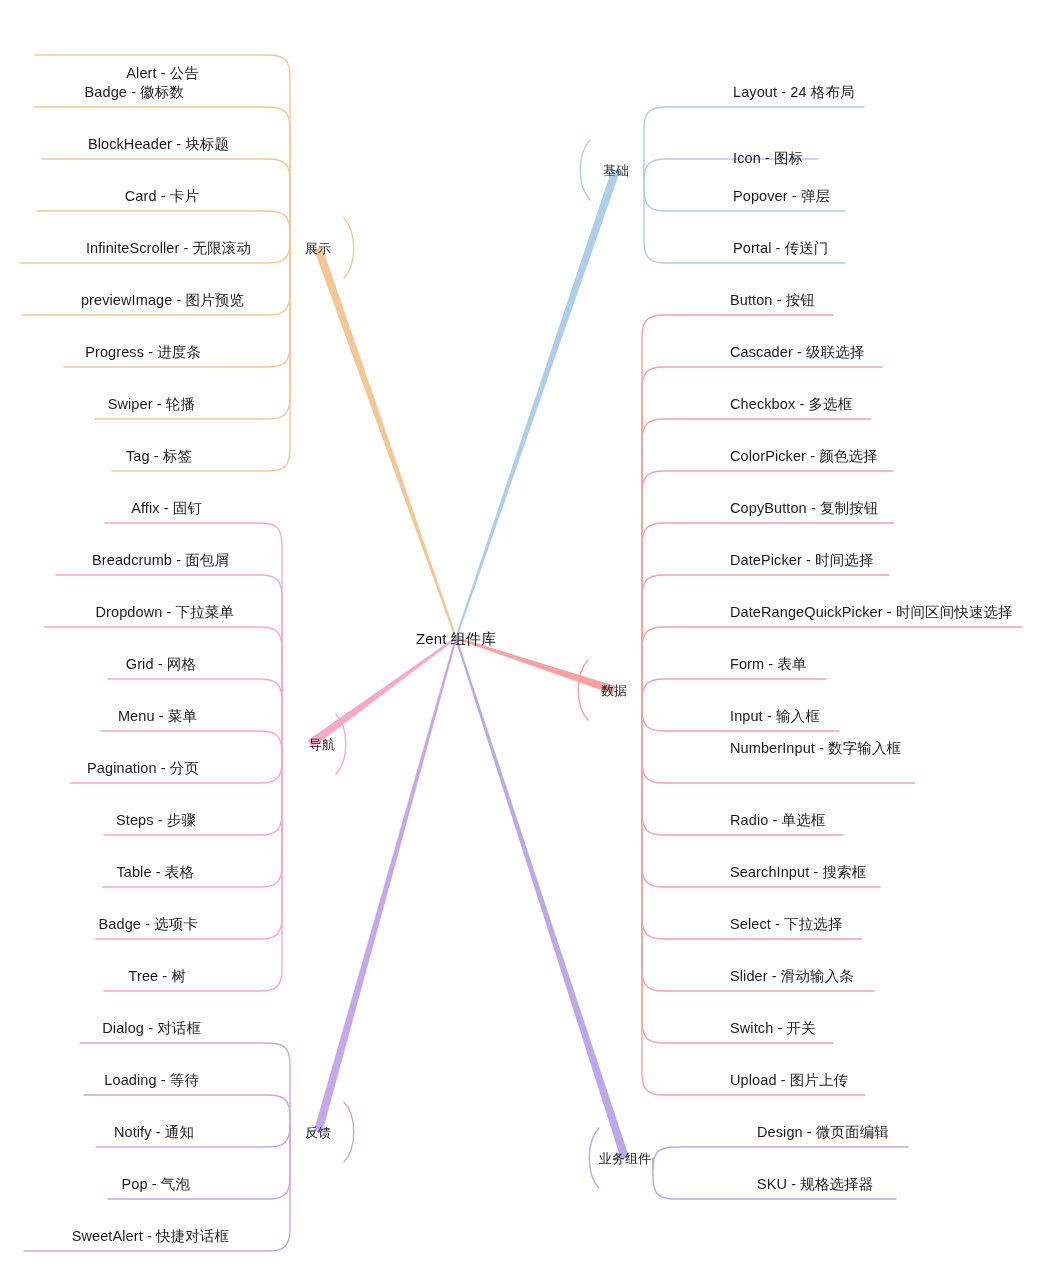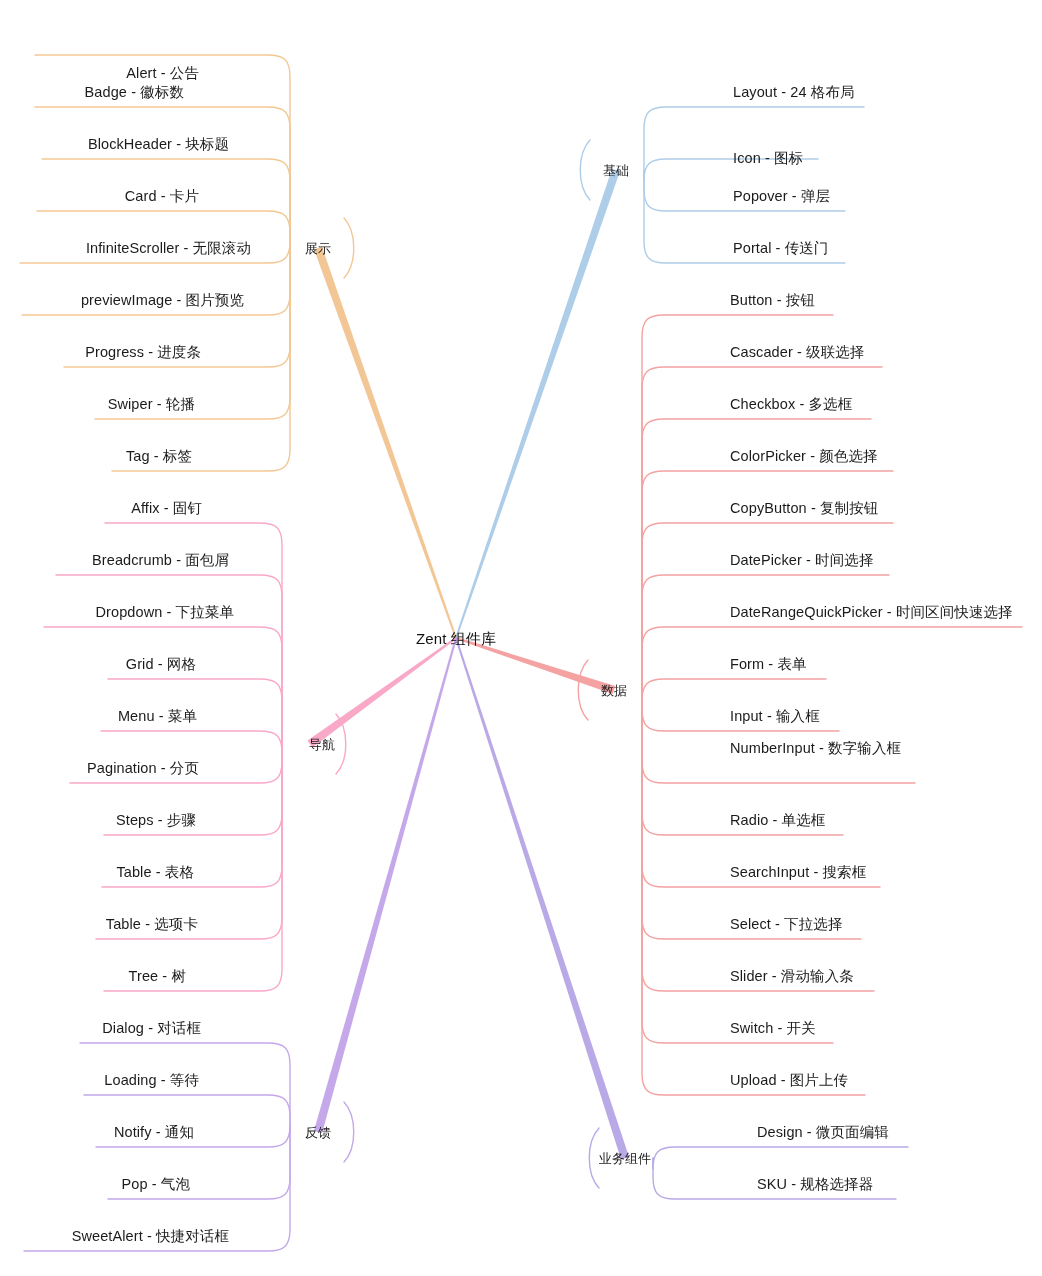--- a/index.html
+++ b/index.html
@@ -126,21 +126,21 @@
       <div class="node-label leaf-label" style="left: 192px; top: 456px;">Tag - 标签</div>
       <div class="node-label hub-label" style="left: 322px; top: 744px;">导航</div>
       <div class="node-label leaf-label" style="left: 202px; top: 508px;">Affix - 固钉</div>
       <div class="node-label leaf-label" style="left: 229px; top: 560px;">Breadcrumb - 面包屑</div>
       <div class="node-label leaf-label" style="left: 234px; top: 612px;">Dropdown - 下拉菜单</div>
       <div class="node-label leaf-label" style="left: 196px; top: 664px;">Grid - 网格</div>
       <div class="node-label leaf-label" style="left: 197px; top: 716px;">Menu - 菜单</div>
       <div class="node-label leaf-label" style="left: 199px; top: 768px;">Pagination - 分页</div>
       <div class="node-label leaf-label" style="left: 196px; top: 820px;">Steps - 步骤</div>
       <div class="node-label leaf-label" style="left: 194px; top: 872px;">Table - 表格</div>
-      <div class="node-label leaf-label" style="left: 198px; top: 924px;">Table - 选项卡</div>
+      <div class="node-label leaf-label" style="left: 198px; top: 924px;">Badge - 选项卡</div>
       <div class="node-label leaf-label" style="left: 186px; top: 976px;">Tree - 树</div>
       <div class="node-label hub-label" style="left: 318px; top: 1132px;">反馈</div>
       <div class="node-label leaf-label" style="left: 201px; top: 1028px;">Dialog - 对话框</div>
       <div class="node-label leaf-label" style="left: 199px; top: 1080px;">Loading - 等待</div>
       <div class="node-label leaf-label" style="left: 194px; top: 1132px;">Notify - 通知</div>
       <div class="node-label leaf-label" style="left: 190px; top: 1184px;">Pop - 气泡</div>
       <div class="node-label leaf-label" style="left: 229px; top: 1236px;">SweetAlert - 快捷对话框</div>
       <div class="node-label hub-label" style="left: 616px; top: 170px;">基础</div>
       <div class="node-label leaf-label right" style="left: 733px; top: 92px;">Layout - 24 格布局</div>
       <div class="node-label leaf-label right" style="left: 733px; top: 144px; margin-top: 14px;">Icon - 图标</div>

